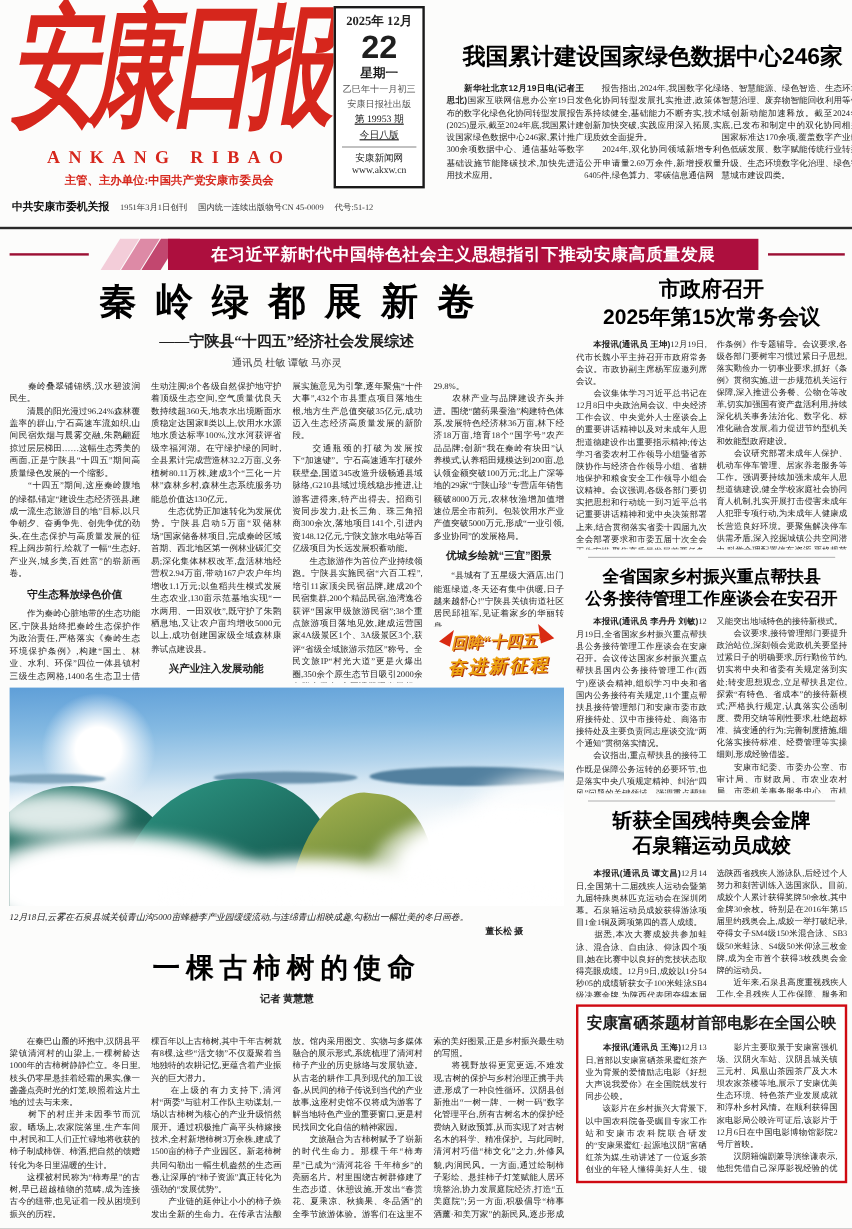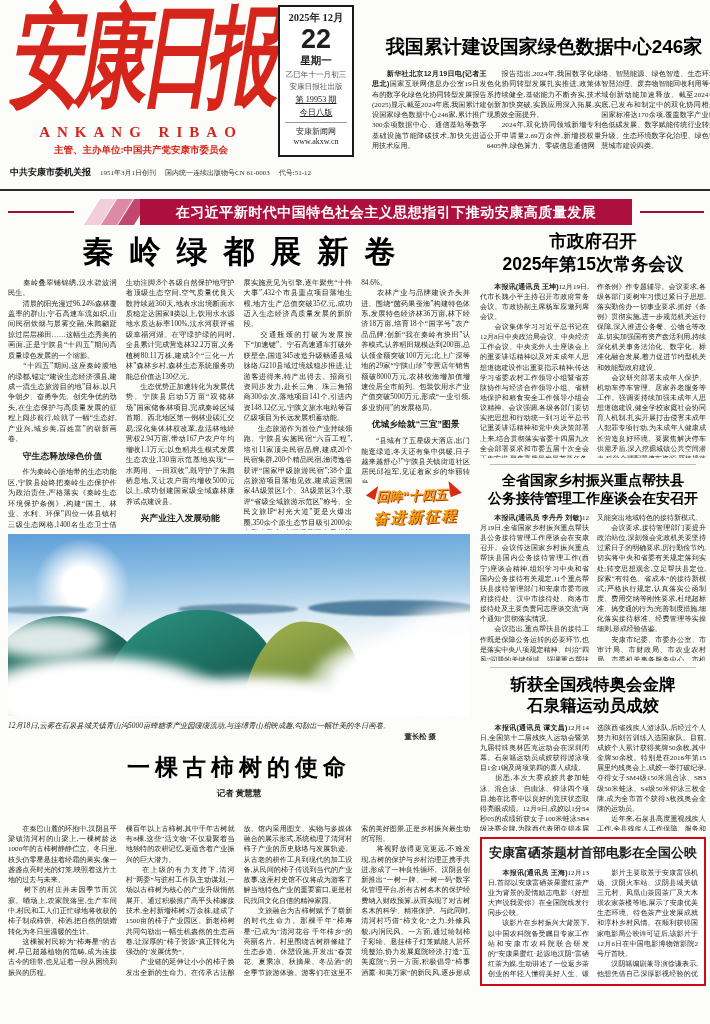--- a/index.html
+++ b/index.html
@@ -141,58 +141,60 @@
       <div class="art pre"><span class="intro">　　新华社北京12月19日电(记者王思北)</span><span>国家互联网信息办公室19日发布的数字化绿色化协同转型发展报告(2025)显示,截至2024年底,我国累计建设国家绿色数据中心246家,累计推广300余项数据中心、通信基站等数字基础设施节能降碳技术,加快先进适用技术应用。</span></div>
       <div class="art pre">　　报告指出,2024年,我国数字化绿色化协同转型发展扎实推进,政策体系持续健全,基础能力不断夯实,技术创新加快突破,实践应用深入拓展,实现质效全面提升。
 　　2024年,双化协同领域新增专利公开申请量2.69万余件,新增授权量6405件,绿色算力、零碳信息通信网</div>
       <div class="art pre">络、智慧能源、绿色智造、生态环境智慧治理、废弃物智能回收利用等领域创新动能加速释放。截至2024年底,已发布和制定中的双化协同相关国家标准达170余项,覆盖数字产业绿色低碳发展、数字赋能传统行业转型升级、生态环境数字化治理、绿色智慧城市建设四类。</div>
     </div>
   </div>
 
   <div id="mastfoot">
     <span class="mf-main">中共安康市委机关报</span>
     <span class="mf-s">1951年3月1日创刊</span>
-    <span class="mf-s">国内统一连续出版物号CN 61-0003</span>
+    <span class="mf-s">国内统一连续出版物号CN 45-0009</span>
     <span class="mf-s">代号:51-12</span>
   </div>
 
   <div id="toprule"></div>
 
   <div id="banner">
     <div class="bn-line-l"></div>
     <div class="sl sl1"></div>
     <div class="sl sl2"></div>
     <div class="sl sl3"></div>
     <div class="bn-bar">在习近平新时代中国特色社会主义思想指引下推动安康高质量发展</div>
     <div class="bn-line-r"></div>
   </div>
 
   <div id="mainL">
     <div class="lead-h">秦岭绿都展新卷</div>
+    <div class="lead-sub">——宁陕县“十四五”经济社会发展综述</div>
+    <div class="lead-by">通讯员 杜敏 谭敏 马亦灵</div>
     <div class="lead-cols">
       <div class="art">
         <div class="pre">　　秦岭叠翠铺锦绣,汉水碧波润民生。
 　　清晨的阳光漫过96.24%森林覆盖率的群山,宁石高速车流如织,山间民宿炊烟与晨雾交融,朱鹮翩跹掠过层层梯田……这幅生态秀美的画面,正是宁陕县“十四五”期间高质量绿色发展的一个缩影。
 　　“十四五”期间,这座秦岭腹地的绿都,锚定“建设生态经济强县,建成一流生态旅游目的地”目标,以只争朝夕、奋勇争先、创先争优的劲头,在生态保护与高质量发展的征程上阔步前行,绘就了一幅“生态好,产业兴,城乡美,百姓富”的崭新画卷。</div>
         <div class="csub">守生态释放绿色价值</div>
         <div class="pre">　　作为秦岭心脏地带的生态功能区,宁陕县始终把秦岭生态保护作为政治责任,严格落实《秦岭生态环境保护条例》,构建“国土、林业、水利、环保”四位一体县镇村三级生态网格,1400名生态卫士借助智慧巡护APP、无人机等科技手段,筑牢“人防+技防+物防”立体化防护网。
 　　五年间,宁陕县的生态保护成效看得见、摸得着。从野外难觅到县域常见,朱鹮种群回归成为生态改善的</div>
       </div>
       <div class="art">
         <div class="pre">生动注脚;8个各级自然保护地守护着顶级生态空间,空气质量优良天数持续超360天,地表水出境断面水质稳定达国家Ⅱ类以上,饮用水水源地水质达标率100%,汶水河获评省级幸福河湖。在守绿护绿的同时,全县累计完成营造林32.2万亩,义务植树80.11万株,建成3个“三化一片林”森林乡村,森林生态系统服务功能总价值达130亿元。
 　　生态优势正加速转化为发展优势。宁陕县启动5万亩“双储林场”国家储备林项目,完成秦岭区域首期、西北地区第一例林业碳汇交易;深化集体林权改革,盘活林地经营权2.94万亩,带动167户农户年均增收1.1万元;以鱼稻共生模式发展生态农业,130亩示范基地实现“一水两用、一田双收”,既守护了朱鹮栖息地,又让农户亩均增收5000元以上,成功创建国家级全域森林康养试点建设县。</div>
         <div class="csub">兴产业注入发展动能</div>
 
       </div>
       <div class="art pre">展实施意见为引擎,逐年聚焦“十件大事”,432个市县重点项目落地生根,地方生产总值突破35亿元,成功迈入生态经济高质量发展的新阶段。
 　　交通瓶颈的打破为发展按下“加速键”。宁石高速通车打破外联壁垒,国道345改造升级畅通县域脉络,G210县域过境线稳步推进,让游客进得来,特产出得去。招商引资同步发力,赴长三角、珠三角招商300余次,落地项目141个,引进内资148.12亿元,宁陕文旅水电站等百亿级项目为长远发展积蓄动能。
 　　生态旅游作为首位产业持续领跑。宁陕县实施民宿“六百工程”,培引11家顶尖民宿品牌,建成20个民宿集群,200个精品民宿,渔湾逸谷获评“国家甲级旅游民宿”;38个重点旅游项目落地见效,建成运营国家4A级景区1个、3A级景区3个,获评“省级全域旅游示范区”称号。全民文旅IP“村光大道”更是火爆出圈,350余个原生态节目吸引2000余名群众登台,全网话题曝光量超12亿次,5次登上央视,直接带动旅游接待量同比增长40%,夜市街区夏季餐饮消费超3000万元,农产品线上销售额达4500万元,全县累计接待游客314.81万人次,实现旅游花费15.17亿元,同比增长74.16%。</div>
       <div class="art col4">
         <div class="fill">
-          <div class="pre">84.6%。
+          <div class="pre">29.8%。
 　　农林产业与品牌建设齐头并进。围绕“菌药果蚕渔”构建特色体系,发展特色经济林36万亩,林下经济18万亩,培育18个“国字号”农产品品牌;创新“我在秦岭有块田”认养模式,认养稻田规模达到200亩,总认领金额突破100万元;北上广深等地的29家“宁陕山珍”专营店年销售额破8000万元,农林牧渔增加值增速位居全市前列。包装饮用水产业产值突破5000万元,形成“一业引领,多业协同”的发展格局。</div>
           <div class="csub">优城乡绘就“三宜”图景</div>
           <div class="pre">　　“县城有了五星级大酒店,出门能逛绿道,冬天还有集中供暖,日子越来越舒心!”宁陕县关镇街道社区居民邱祖军,见证着家乡的华丽转身。
 　　五年来,宁陕县统筹推进城乡发展,精雕细琢“宜居、宜业、宜游”县城,用心勾勒和美乡村图景,让城乡既有“颜值”更有“质感”。
 　　(下转四版)</div>
         </div>
         <div class="badge">
           <span class="fl"></span>
           <span class="fl2"></span>
           <span class="l1">回眸“十四五”</span>

